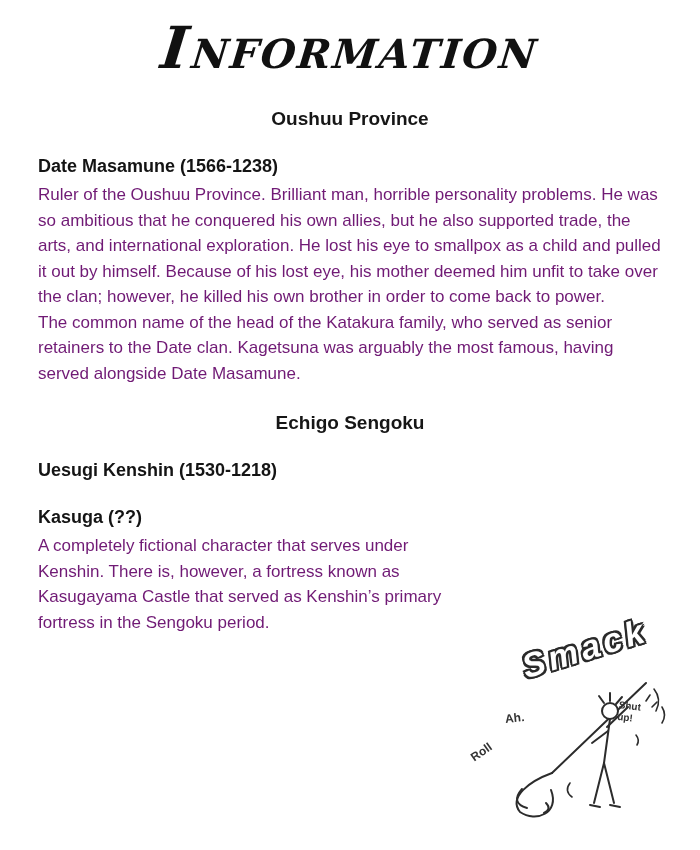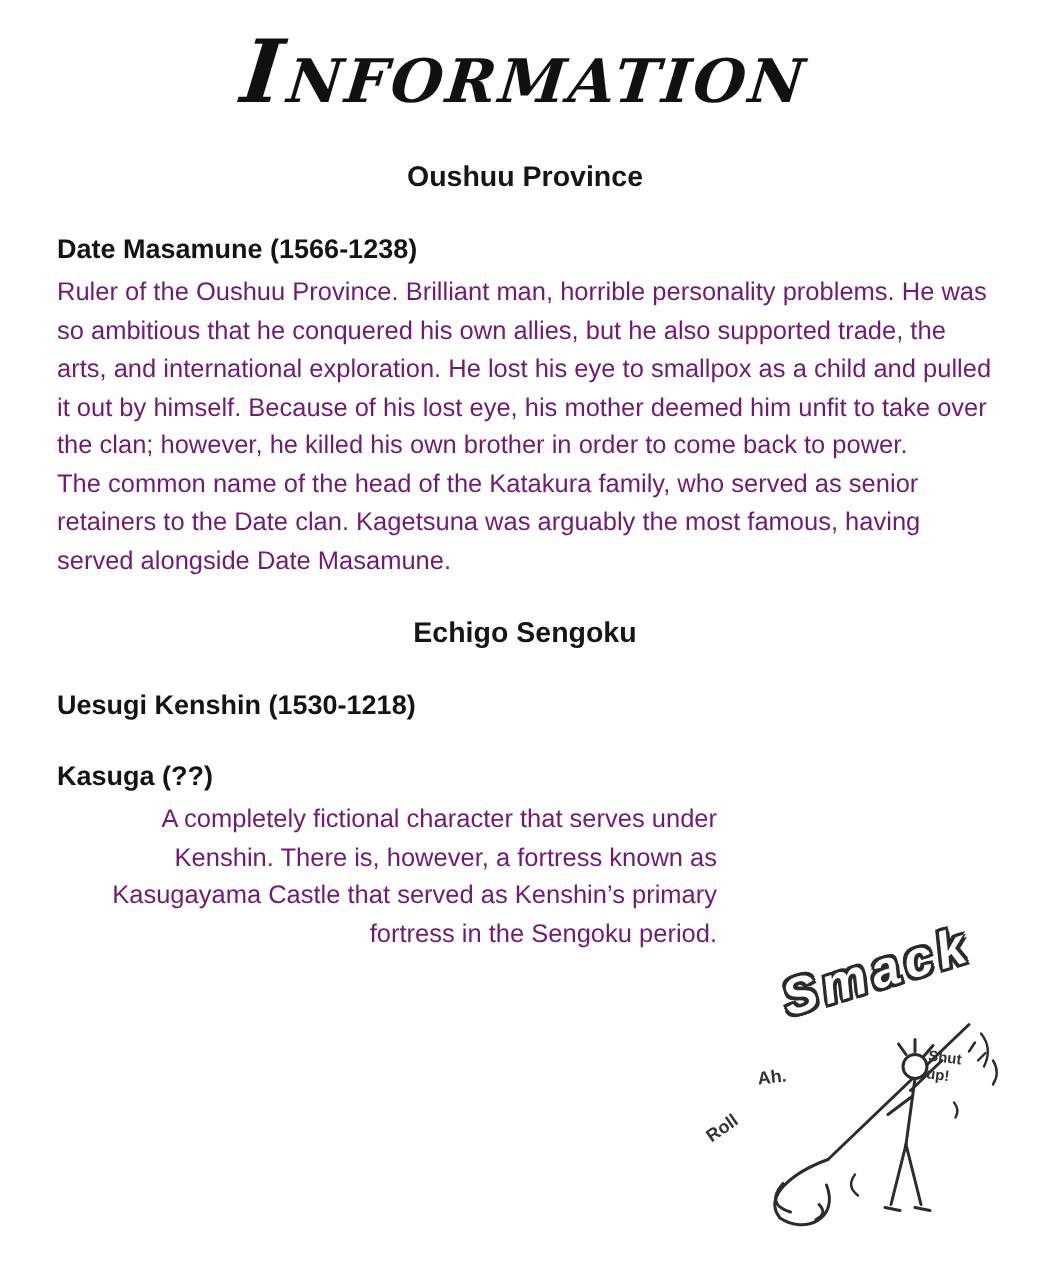--- a/index.html
+++ b/index.html
@@ -50,21 +50,20 @@
   }
   .entry p {
     margin: 0;
     font-size: 17px;
     line-height: 1.5;
     font-weight: normal;
     color: #701a75;
   }
   .entry.narrow p {
     width: 440px;
-    text-align: right;
   }
   
   .doodle {
     position: absolute;
     left: 450px;
     top: 615px;
     width: 245px;
     height: 220px;
   }
   .doodle svg {

